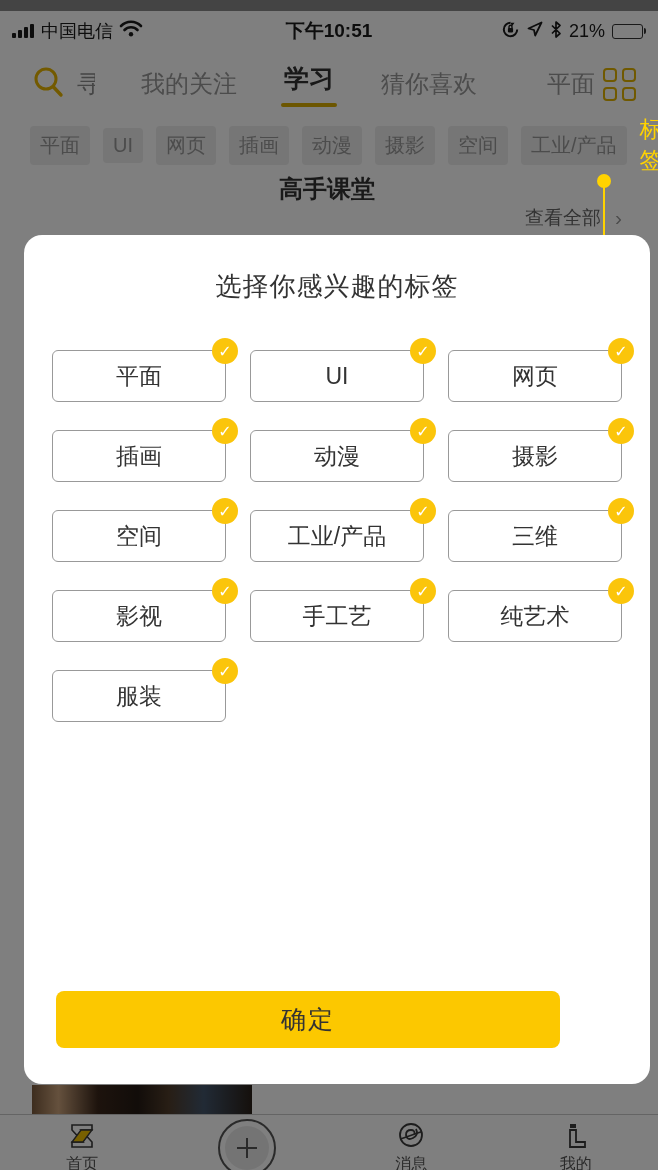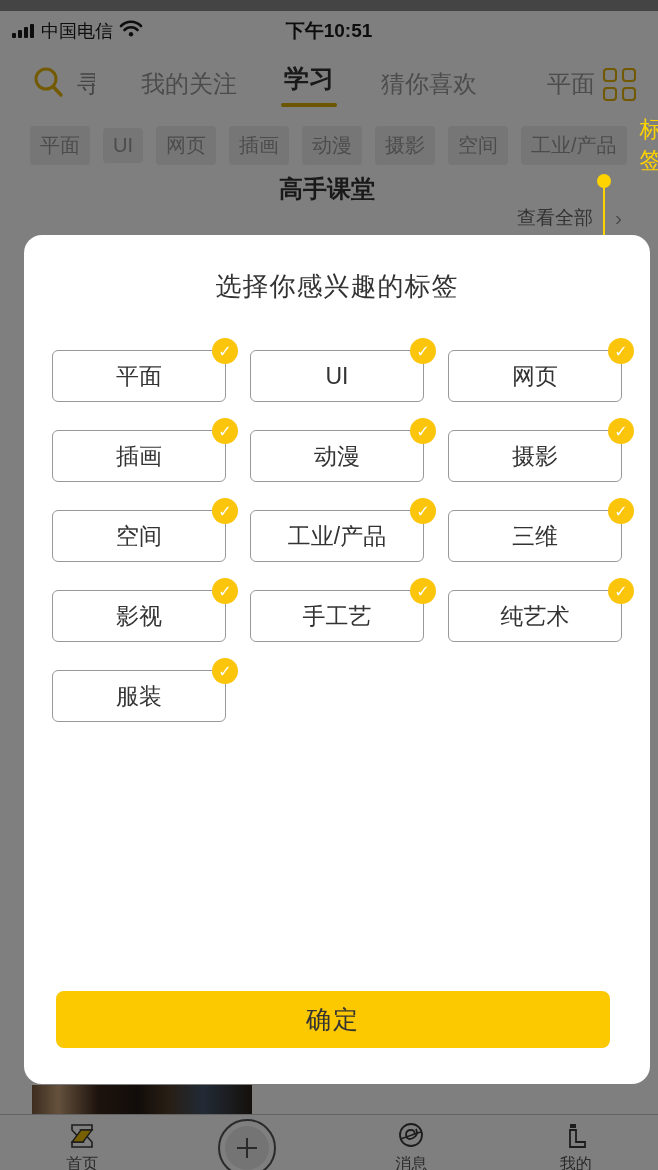--- a/index.html
+++ b/index.html
@@ -36,21 +36,21 @@
   .grid-icon i { border:2.5px solid #e0b200; border-radius:4px; }
 
   
   .chips-row { height:56px; display:flex; align-items:center; gap:13px; padding:0 30px; }
   .chip { background:#ececec; color:#999; font-size:20px; padding:6px 10px; border-radius:4px; white-space:nowrap; }
   .tag-highlight { margin-left:auto; color:#ffd300; font-size:23px; position:relative; z-index:30; }
 
   
   .section-row { height:62px; display:flex; align-items:center; padding:0 36px 0 32px;flex-direction:column; }
   .section-title { font-size:24px; font-weight:bold; color:#333; }
-  .view-all { margin-left:auto; font-size:19px; color:#666; display:flex; align-items:center; gap:22px; }
+  .view-all { margin-left:auto; font-size:19px; color:#666; display:flex; align-items:center; gap:14px; }
   .view-all .chev { color:#999; font-size:21px; }
 
   .card-fragment { position:absolute; left:32px; top:1074px; width:220px; height:30px;
     background:linear-gradient(90deg,#7a5a3d 0%,#caa27b 12%,#3a261a 30%,#241a14 48%,#503c2a 62%,#2c2ewidth 70%,#43556b 78%,#2a2018 100%);
     background:linear-gradient(90deg,#7a5a3d 0%,#caa27b 12%,#3a261a 30%,#241a14 48%,#503c2a 62%,#43556b 78%,#2a2018 100%); }
 
   
   .tab-bar { position:absolute; left:0; right:0; bottom:0; height:67px; background:#fff; border-top:1px solid #c9c9c9;
     display:flex; align-items:center; }
   .tab-item { flex:1; display:flex; flex-direction:column; align-items:center; justify-content:center; gap:3px; position:relative; }
@@ -68,21 +68,21 @@
 
   .modal { position:absolute; left:24px; top:224px; width:626px; height:849px; background:#fff; border-radius:18px; z-index:20; }
   .modal-title { margin-top:34px; text-align:center; font-size:26px; color:#333; letter-spacing:1px; }
   .tag-grid { margin:46px 28px 0; display:grid; grid-template-columns:repeat(3,1fr); column-gap:24px; row-gap:28px; }
   .tag-btn { position:relative; height:52px; border:1px solid #999; border-radius:6px; background:#fff;
     display:flex; align-items:center; justify-content:center; font-size:23px; color:#333; cursor:pointer; }
   .tag-badge { position:absolute; top:-13px; right:-13px; width:26px; height:26px; border-radius:50%;
     background:#fbc50b; color:#fff; display:none; align-items:center; justify-content:center;
     font-size:16px; font-weight:bold; }
   .tag-btn.checked .tag-badge { display:flex; }
-  .confirm-btn { position:absolute; left:32px; top:756px; width:554px; height:57px; background:#fcc800;
+  .confirm-btn { position:absolute; left:32px; top:756px; width:504px; height:57px; background:#fcc800;
     border:none; border-radius:8px; font-size:25px; color:#333; letter-spacing:2px; cursor:pointer;
     font-family:inherit; }
 
   svg { overflow:visible; }
 </style>
 </head>
 <body>
 
 <div class="screen">
 
@@ -97,20 +97,45 @@
       <span class="carrier">中国电信</span>
       <span>
         <svg width="22" height="16" viewBox="0 0 22 16">
           <path d="M1 5 A14 14 0 0 1 21 5" fill="none" stroke="#1a1a1a" stroke-width="2.6" stroke-linecap="round"></path>
           <path d="M4.5 9 A9 9 0 0 1 17.5 9" fill="none" stroke="#1a1a1a" stroke-width="2.6" stroke-linecap="round"></path>
           <circle cx="11" cy="13.2" r="2.2" fill="#1a1a1a"></circle>
         </svg>
       </span>
     </div>
     <span class="sb-time">下午10:51</span>
+    <div class="sb-right">
+      <span>
+        <svg width="19" height="19" viewBox="0 0 19 19">
+          <path d="M16.2 9.5 A6.7 6.7 0 1 1 9.5 2.8" fill="none" stroke="#1a1a1a" stroke-width="2"></path>
+          <path d="M9.5 2.8 L13.5 2.8 L11 6.2 Z" fill="#1a1a1a"></path>
+          <rect x="6.9" y="8" width="5.2" height="4.4" rx="0.8" fill="#1a1a1a"></rect>
+          <path d="M8 8 V6.8 a1.5 1.5 0 0 1 3 0 V8" fill="none" stroke="#1a1a1a" stroke-width="1.4"></path>
+        </svg>
+      </span>
+      <span>
+        <svg width="16" height="16" viewBox="0 0 16 16">
+          <path d="M14.5 1.5 L8.2 14.5 L7 9 L1.5 7.5 Z" fill="none" stroke="#1a1a1a" stroke-width="1.8" stroke-linejoin="round"></path>
+        </svg>
+      </span>
+      <span>
+        <svg width="12" height="17" viewBox="0 0 12 17">
+          <path d="M2 4.5 L10 12.5 L6 16 L6 1 L10 4.5 L2 12.5" fill="none" stroke="#1a1a1a" stroke-width="1.7" stroke-linejoin="round"></path>
+        </svg>
+      </span>
+      <span class="battery-pct">21%</span>
+      <span class="battery">
+        <span class="shell"><span class="fill"></span></span>
+          <span class="nub"></span>
+      </span>
+    </div>
   </div>
 
   <div class="nav-bar">
     <span>
       <svg width="30" height="32" viewBox="0 0 30 32">
         <circle cx="13" cy="13" r="10" fill="none" stroke="#e7b500" stroke-width="3"></circle>
         <line x1="20.5" y1="21" x2="28" y2="29" stroke="#e7b500" stroke-width="3.4" stroke-linecap="round"></line>
       </svg>
     </span>
     <span class="search-hint">寻</span>

